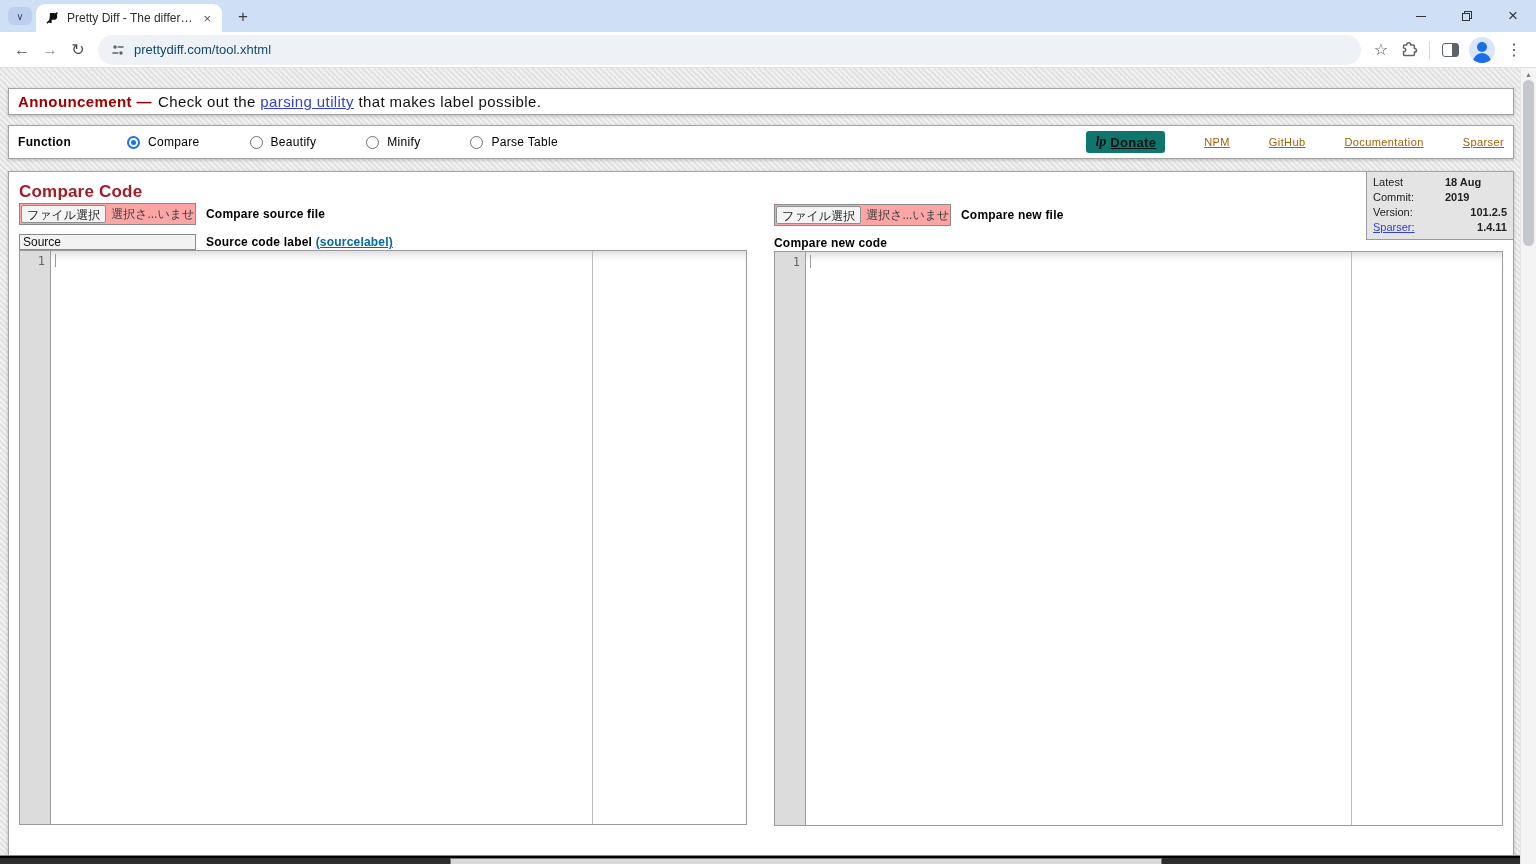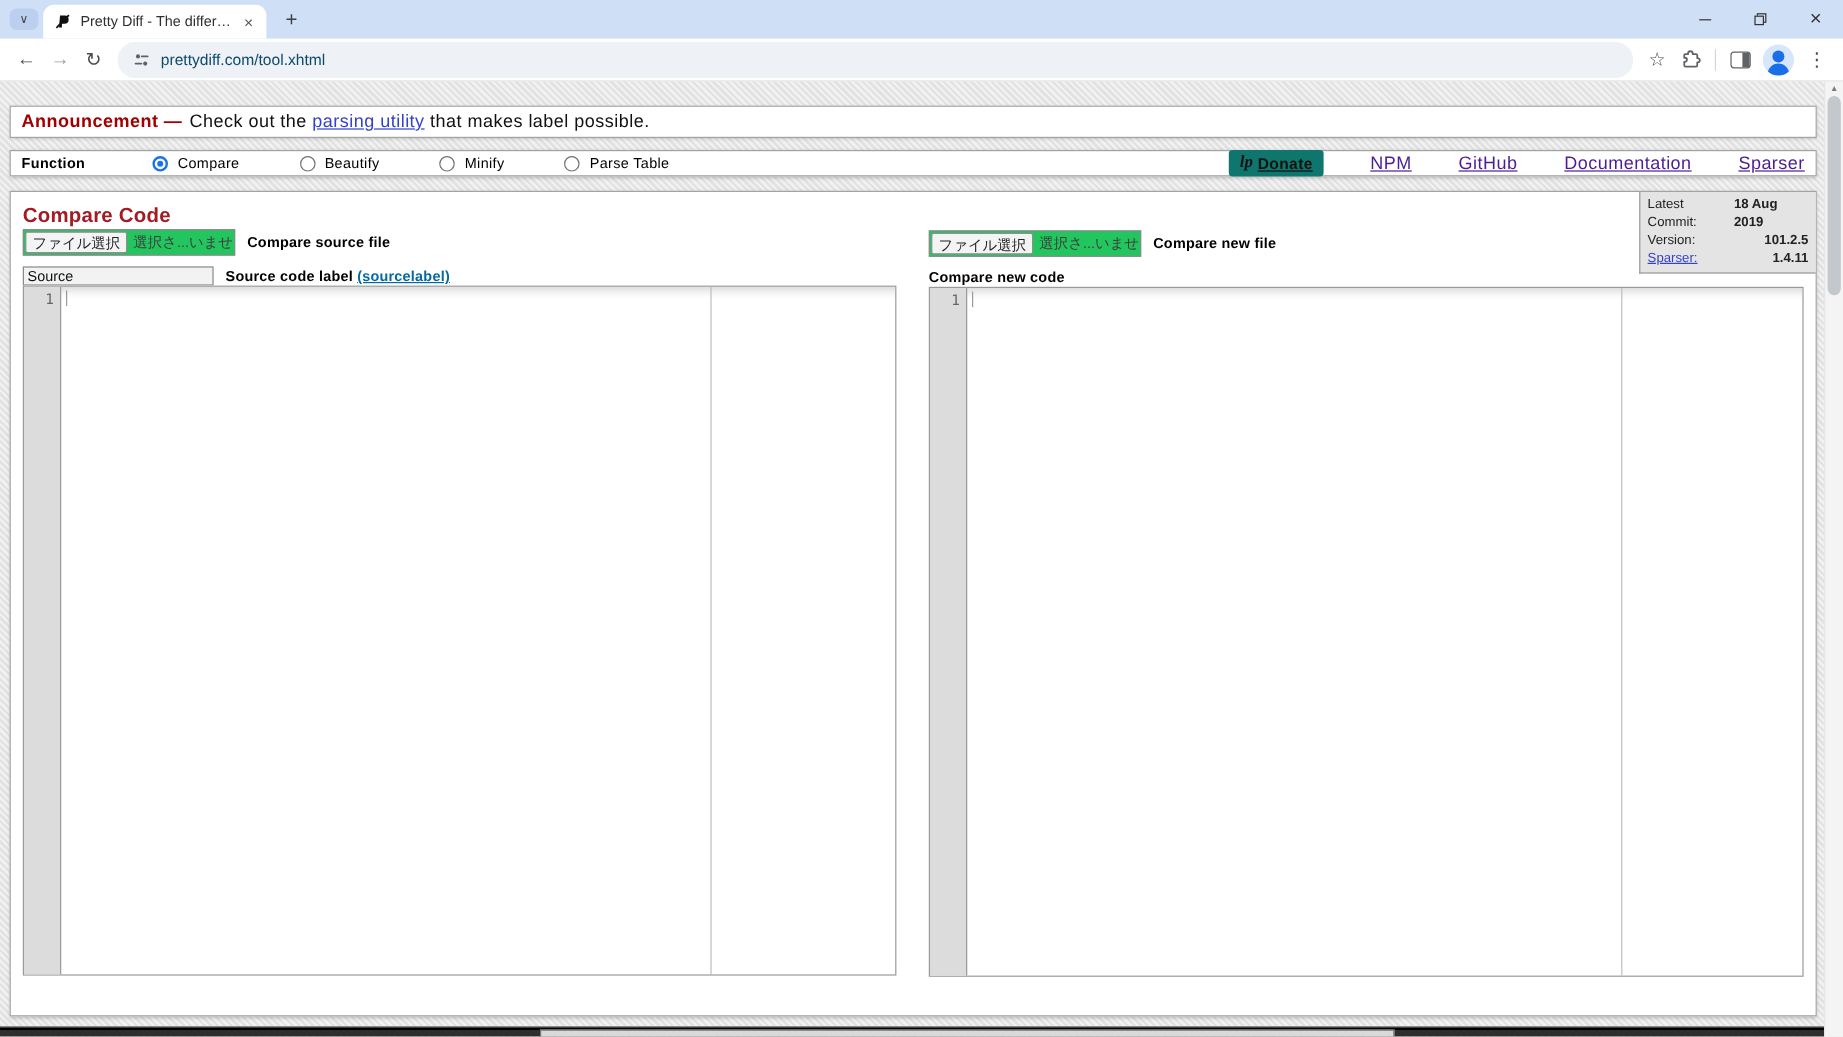--- a/index.html
+++ b/index.html
@@ -39,56 +39,56 @@
 
   
   .page { position:absolute; top:68px; left:0; right:16px; bottom:0; overflow:hidden;
           background:repeating-linear-gradient(45deg,#f1f1f1 0 2px,#e2e2e2 2px 4px); padding-top:20px; }
   .panelbox { width:1506px; margin-left:8px; background:#fff; border:1px solid #a3a3a3; box-shadow:0 1px 3px rgba(0,0,0,.22); }
 
   .announce { height:27px; display:flex; align-items:center; padding:0 9px; font-size:15px; letter-spacing:.4px; color:#111; }
   .announce .lbl { color:#a00000; font-weight:bold; margin-right:6px; }
   .announce a, .plink { color:#3341cc; text-decoration:underline; cursor:pointer; }
 
-  .funcbar { margin-top:10px; height:22px; display:flex; align-items:center; padding:0 9px; font-size:12px; }
+  .funcbar { margin-top:10px; height:34px; display:flex; align-items:center; padding:0 9px; font-size:12px; }
   .funcbar .flabel { font-weight:bold; letter-spacing:.3px; margin-right:56px; }
   .radio-item { display:flex; align-items:center; margin-right:50px; cursor:pointer; letter-spacing:.3px; }
   .radio { width:13px; height:13px; border:1.5px solid #6f7377; border-radius:50%; margin-right:8px; background:#fff; }
   .radio.checked { border:2px solid #1a73e8; }
   .radio.checked::after { content:""; display:block; width:5px; height:5px; margin:2px; border-radius:50%; background:#1a73e8; }
   .func-right { margin-left:auto; display:flex; align-items:center; }
   .donate { background:#0f766e; border-radius:3px; padding:3px 9px; display:flex; align-items:center; gap:4px;
             color:#111; font-size:13px; cursor:pointer; }
   .donate .pp { font-family:"Liberation Serif",serif; font-style:italic; font-weight:bold; font-size:14px; }
   .donate .dl { font-weight:bold; text-decoration:underline; letter-spacing:.3px; }
-  .navlink { color:#4c1d95; font-size:15px; letter-spacing:.4px; text-decoration:underline; margin-left:39px; cursor:pointer; }
+  .navlink { color:#a16207; font-size:11px; letter-spacing:.4px; text-decoration:underline; margin-left:39px; cursor:pointer; }
 
   .main { margin-top:12px; height:688px; position:relative; padding:10px; }
   .verbox { position:absolute; top:0; right:0; width:147px; background:#e4e4e4; border-left:1px solid #9a9a9a;
             border-bottom:1px solid #9a9a9a; padding:3px 6px 4px 6px; font-size:11px; color:#222; }
   .verrow { display:flex; justify-content:space-between; line-height:15px; }
   .verrow .v { font-weight:bold; }
   .verrow a { color:#3341cc; text-decoration:underline; cursor:pointer; }
 
   .h1 { font-size:17px; line-height:20px; font-weight:bold; color:#a21c24; margin-bottom:1px; letter-spacing:.2px; }
   .cols { display:flex; gap:27px; }
   .col { width:728px; }
   .col.right { width:729px; padding-top:21px; }
 
   .filerow { margin-top:1px; height:22px; display:flex; align-items:center; gap:10px; }
-  .fileinput { width:177px; height:22px; border:1px solid #8a8a8a; background:#22c55e; display:flex; align-items:center;
+  .fileinput { width:177px; height:22px; border:1px solid #8a8a8a; background:#fca5a5; display:flex; align-items:center;
                padding:1px; cursor:pointer; }
   .filebtn { font-size:12px; height:18px; border:1px solid #8f8f8f; border-radius:2px; background:#f4f4f4;
              padding:1px 5px; white-space:nowrap; color:#222; }
   .filestatus { font-size:12px; color:#3d3d3d; padding-left:5px; white-space:nowrap; overflow:hidden; }
   .cap { font-size:12px; font-weight:bold; color:#000; letter-spacing:.2px; }
   .cap a { color:#0369a1; text-decoration:underline; cursor:pointer; }
 
   .textrow { margin-top:9px; display:flex; align-items:center; gap:10px; }
-  .textrow input { width:159px; height:16px; border:1px solid #8a8a8a; background:#f2f2f2; font-size:12px;
+  .textrow input { width:177px; height:16px; border:1px solid #8a8a8a; background:#f2f2f2; font-size:12px;
                    font-family:"Liberation Sans",sans-serif; padding:0 3px; color:#111; }
 
   .codecap { margin-top:11px; margin-bottom:1px; font-size:12px; line-height:13px; font-weight:bold; letter-spacing:.2px; }
   .editor { position:relative; height:575px; border:1px solid #9a9a9a; background:#fff;
             box-shadow:inset 0 10px 8px -7px rgba(0,0,0,.16); }
   .gutter { position:absolute; left:0; top:0; bottom:0; width:31px; background:#dcdcdc; border-right:1px solid #9c9c9c;
             text-align:right; padding:3px 5px 0 0; font-family:"DejaVu Sans Mono",monospace; font-size:12px; color:#666; }
   .tarea { position:absolute; left:32px; top:0; bottom:0; cursor:text; }
   .caret { position:absolute; left:3px; top:3px; width:1px; height:13px; background:#9a9a9a; }
   .vdiv { position:absolute; top:0; bottom:0; width:1px; background:#bdbdbd; }

